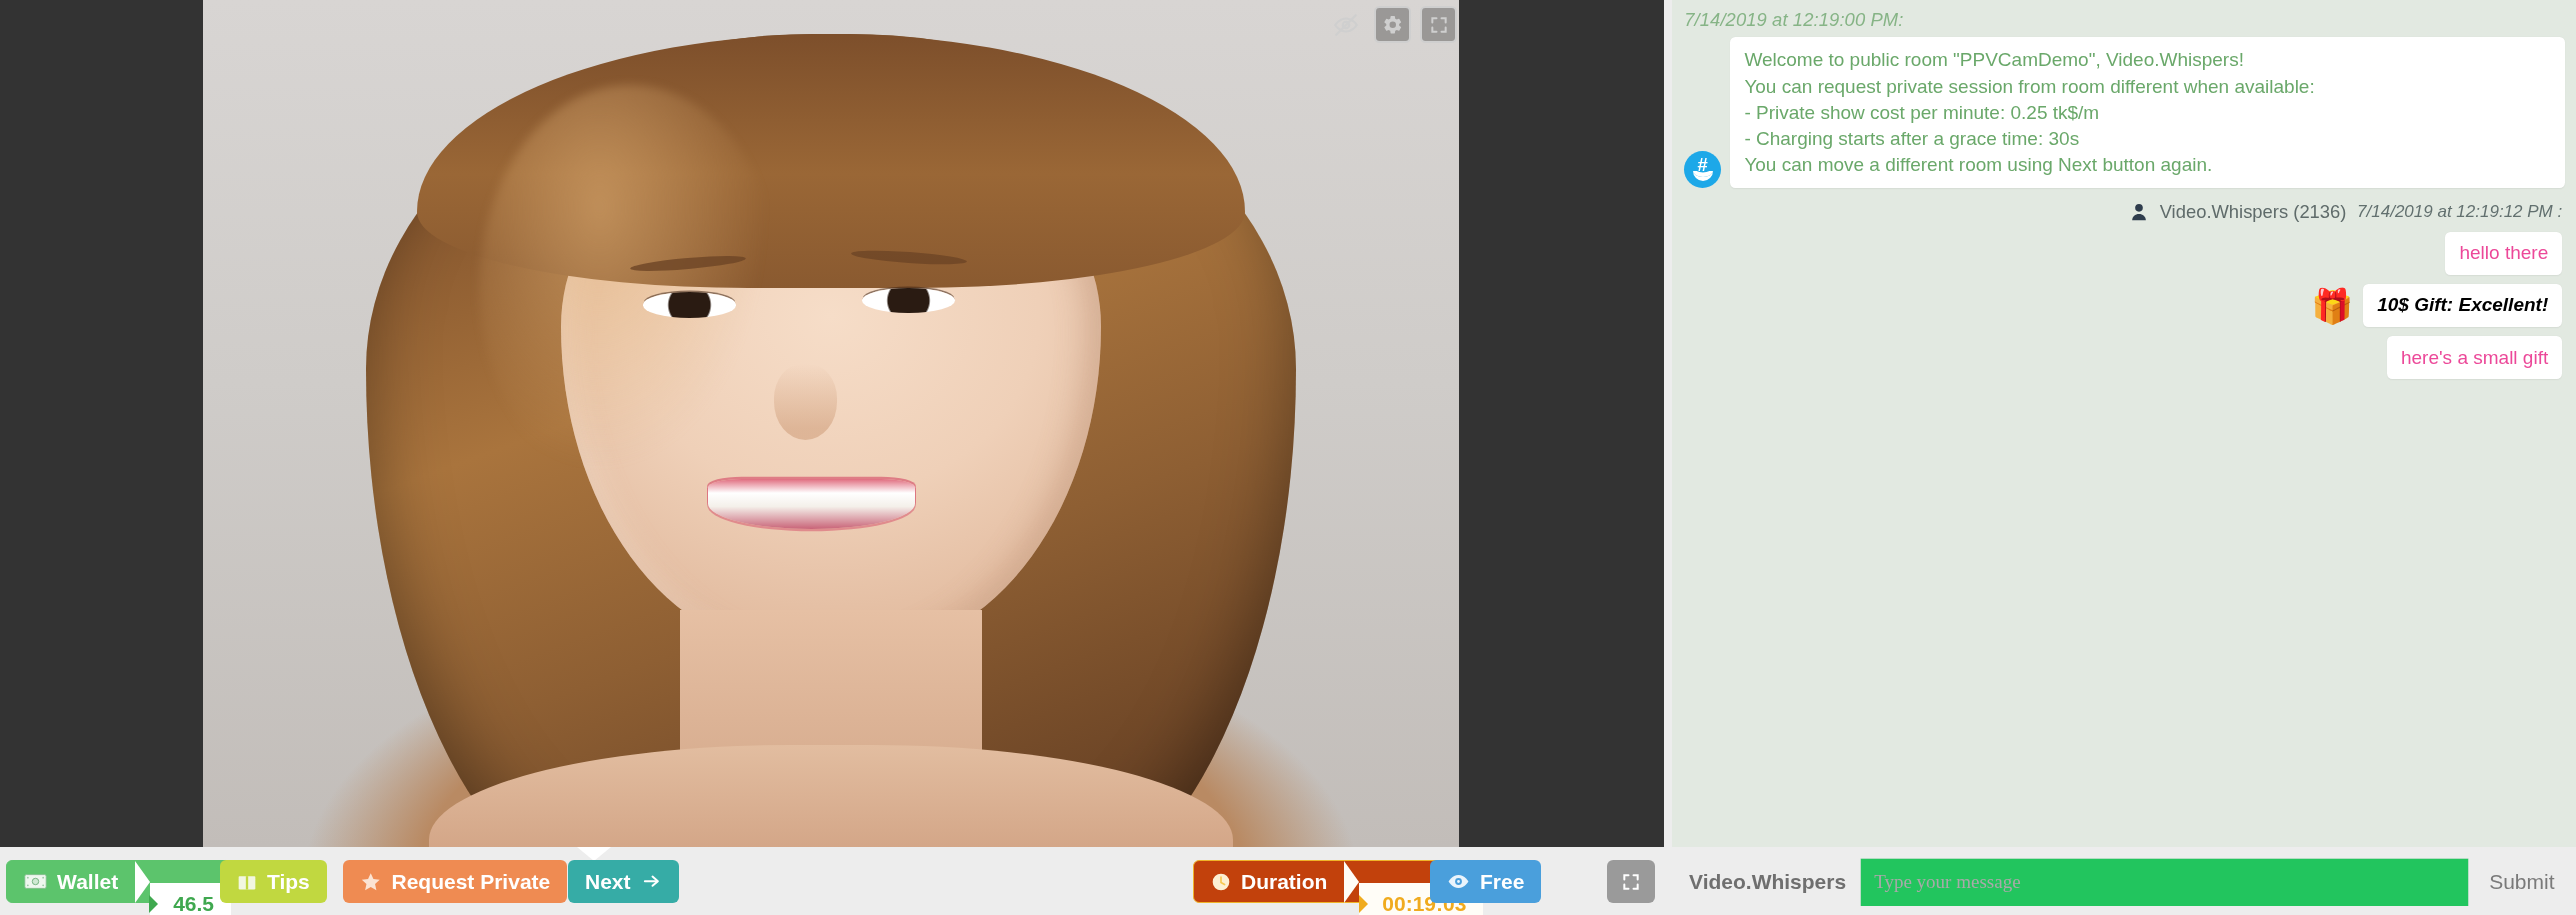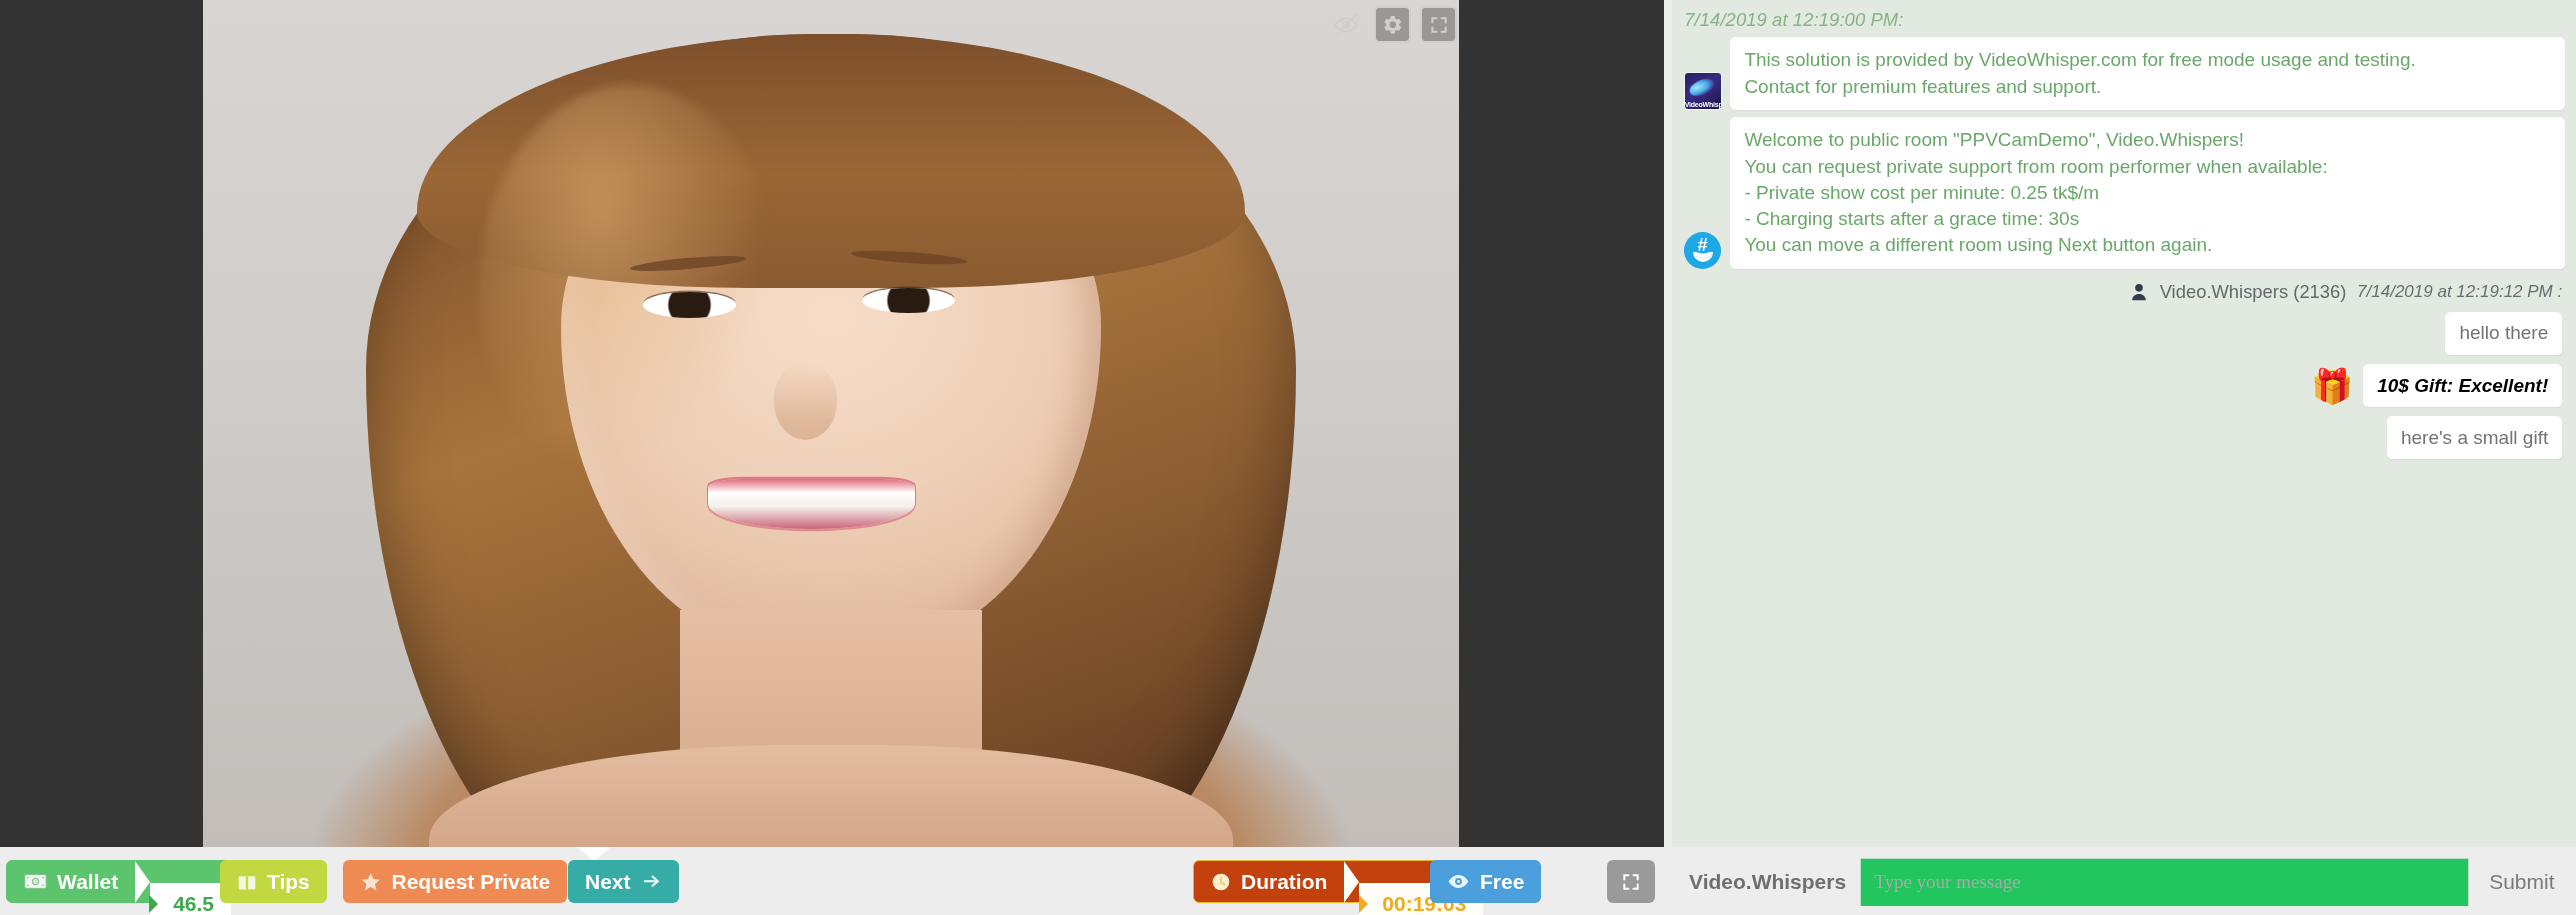--- a/index.html
+++ b/index.html
@@ -283,21 +283,21 @@
   .user-head {
     display: flex; align-items: center; justify-content: flex-end;
     gap: 10.7px;
     margin: 12.3px 3.1px 9.2px 0;
   }
   .user-head .uname { color: #5f6b6a; font-size: 18.4px; }
   .user-head .utime { color: #62706f; font-size: 17px; font-style: italic; }
   .person-icon { color: #2f3d4d; display:flex; }
 
   .msg-right { display: flex; justify-content: flex-end; align-items: center; gap: 9.2px; margin-bottom: 9.2px; padding-right: 3.1px; }
-  .bubble.right { color: #737373; padding: 8.4px 14px; font-size: 19px; }
+  .bubble.right { color: #ec4899; padding: 8.4px 14px; font-size: 19px; }
   .bubble.gift { color: #000000; font-style: italic; font-weight: bold; }
   .gift-emoji { font-size: 34px; line-height: 1; }
 
   
   .chat-input-bar {
     position: absolute;
     left: 1672px; top: 847px;
     width: 904px; height: 69px;
     background: #ededed;
     display: flex; align-items: center;
@@ -480,43 +480,31 @@
       </span>
     </div>
 
   </div>
 
   <div class="chat-panel">
     <div class="chat-scroll">
 
       <div class="chat-timestamp">7/14/2019 at 12:19:00 PM:</div>
 
-      <div class="msg-row">
-        <div class="avatar-slot">
-          <div class="avatar-img">
-            <div class="swoosh"></div>
-            <div class="vw-text">VideoWhisper</div>
-          </div>
-        </div>
-        <div class="bubble system">
-          <div class="line">This solution is provided by VideoWhisper.com for free mode usage and testing.</div>
-          <div class="line">Contact for premium features and support.</div>
-        </div>
-      </div>
 
       <div class="msg-row">
         <div class="avatar-slot">
           <div class="avatar-hash">
             <div class="hash">#</div>
             <div class="smile"></div>
           </div>
         </div>
         <div class="bubble system">
           <div class="line">Welcome to public room "PPVCamDemo", Video.Whispers!</div>
-          <div class="line">You can request private support from room performer when available:</div>
+          <div class="line">You can request private session from room different when available:</div>
           <div class="line">- Private show cost per minute: 0.25 tk$/m</div>
           <div class="line">- Charging starts after a grace time: 30s</div>
           <div class="line">You can move a different room using Next button again.</div>
         </div>
       </div>
 
       <div class="user-head">
         <span class="person-icon">
           <svg width="20" height="20" viewBox="0 0 24 24" fill="currentColor">
             <circle cx="12" cy="7" r="4.6"></circle>

